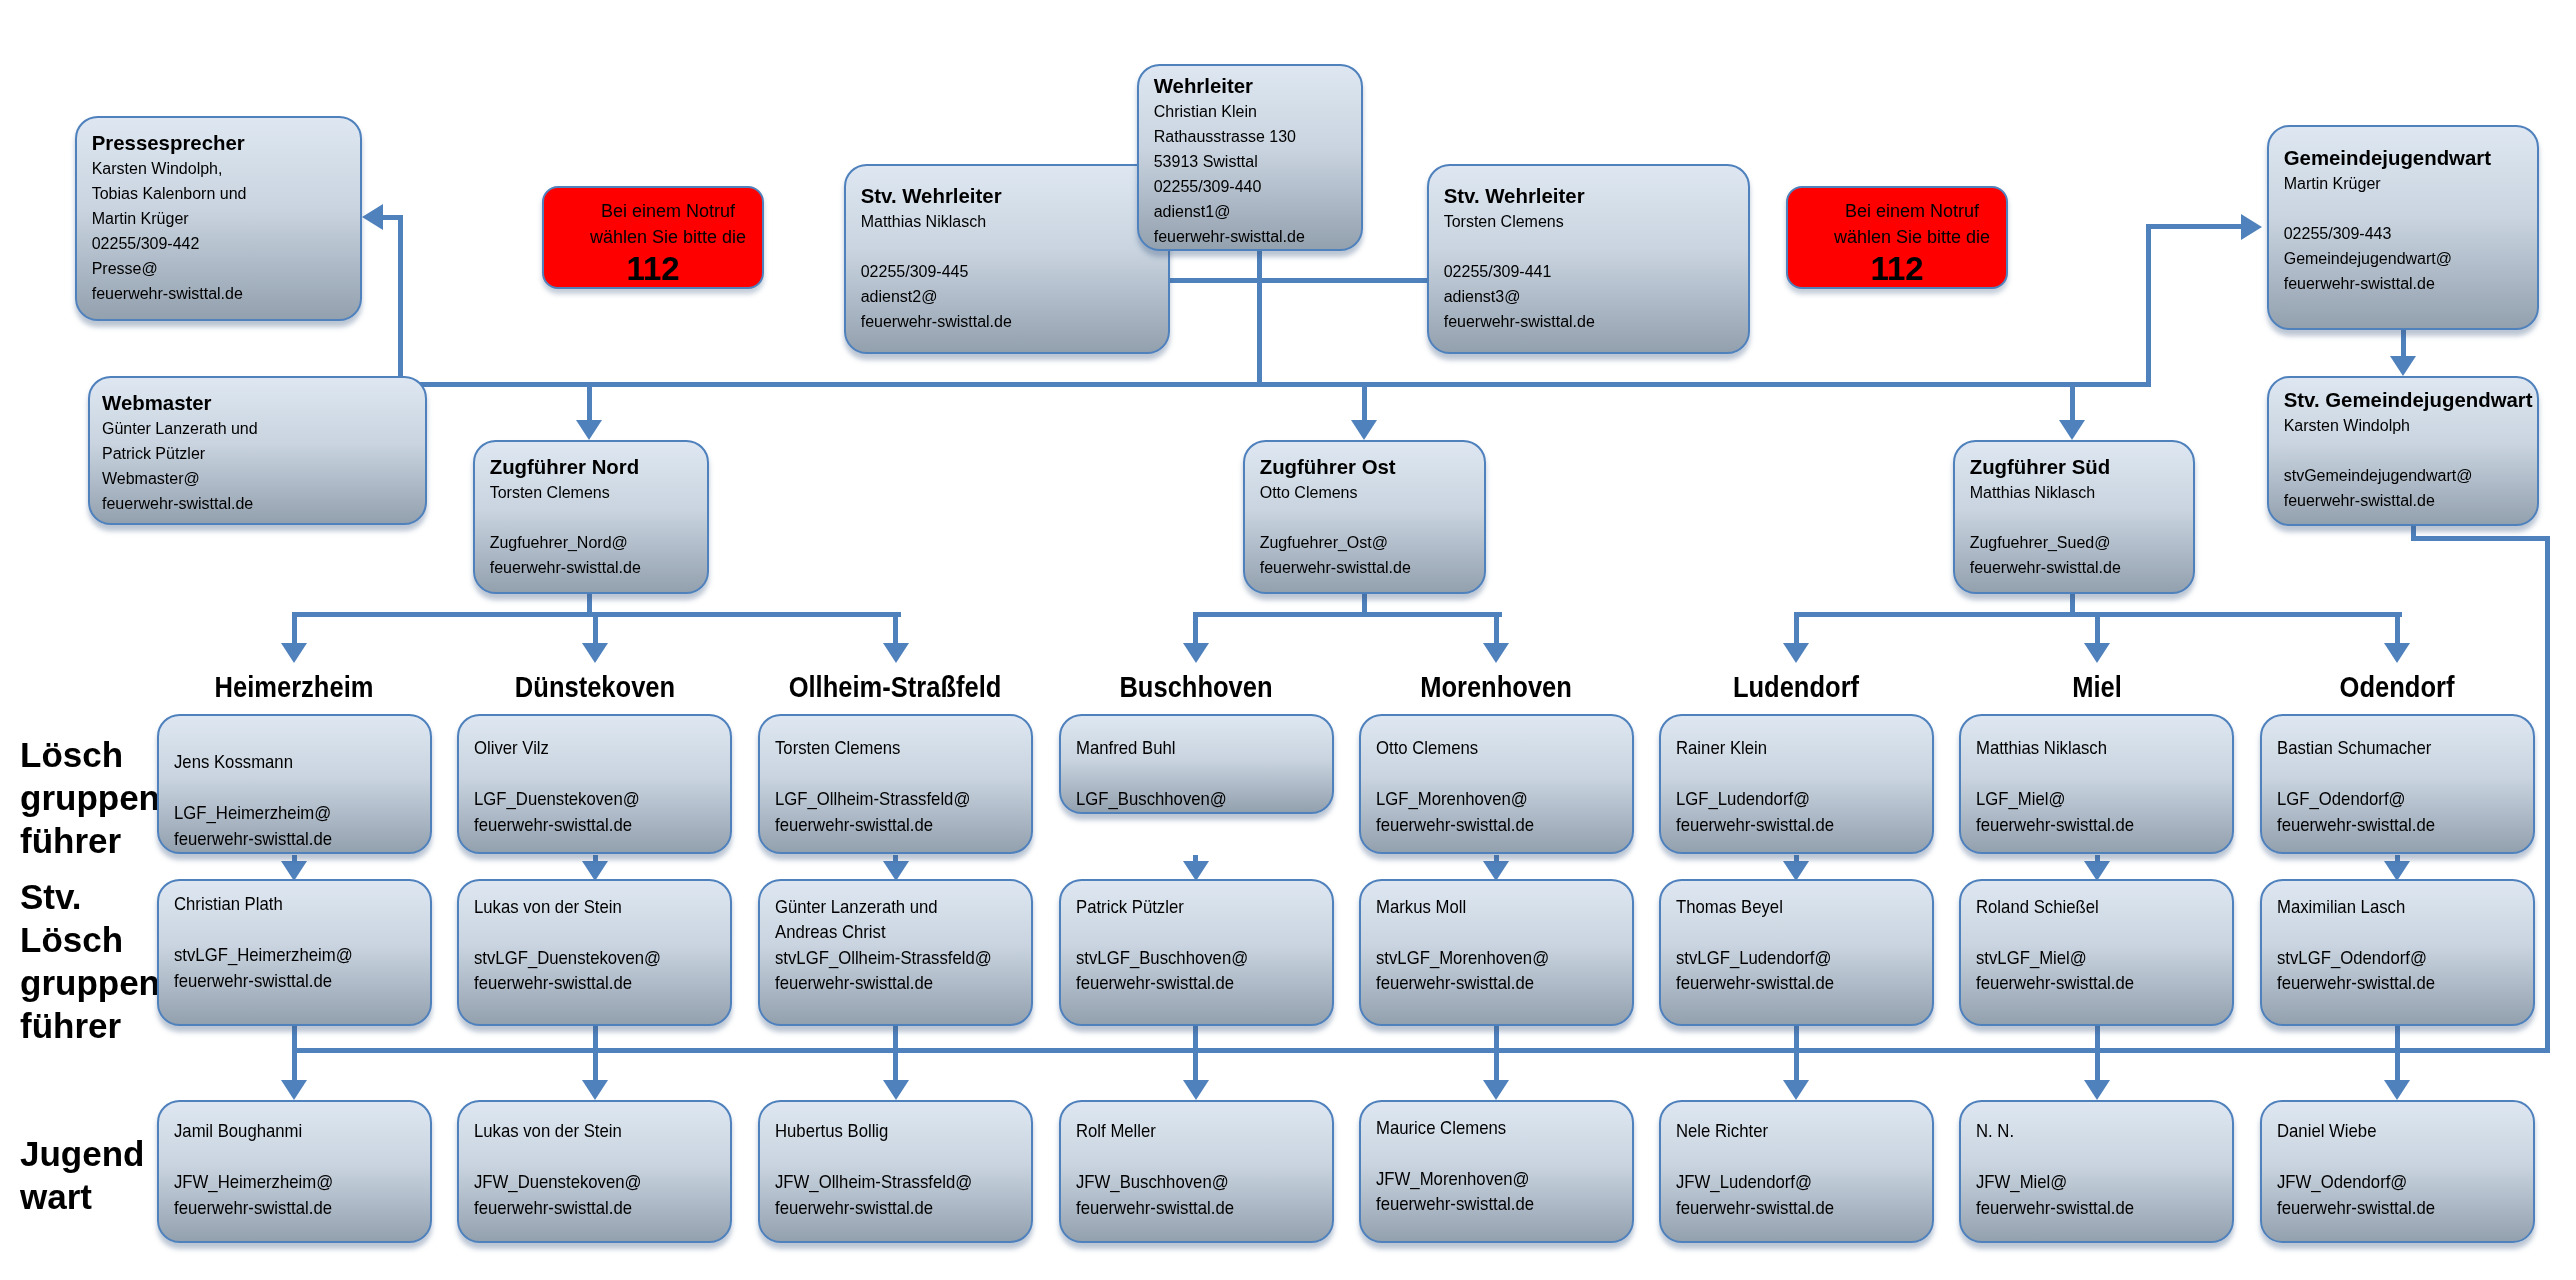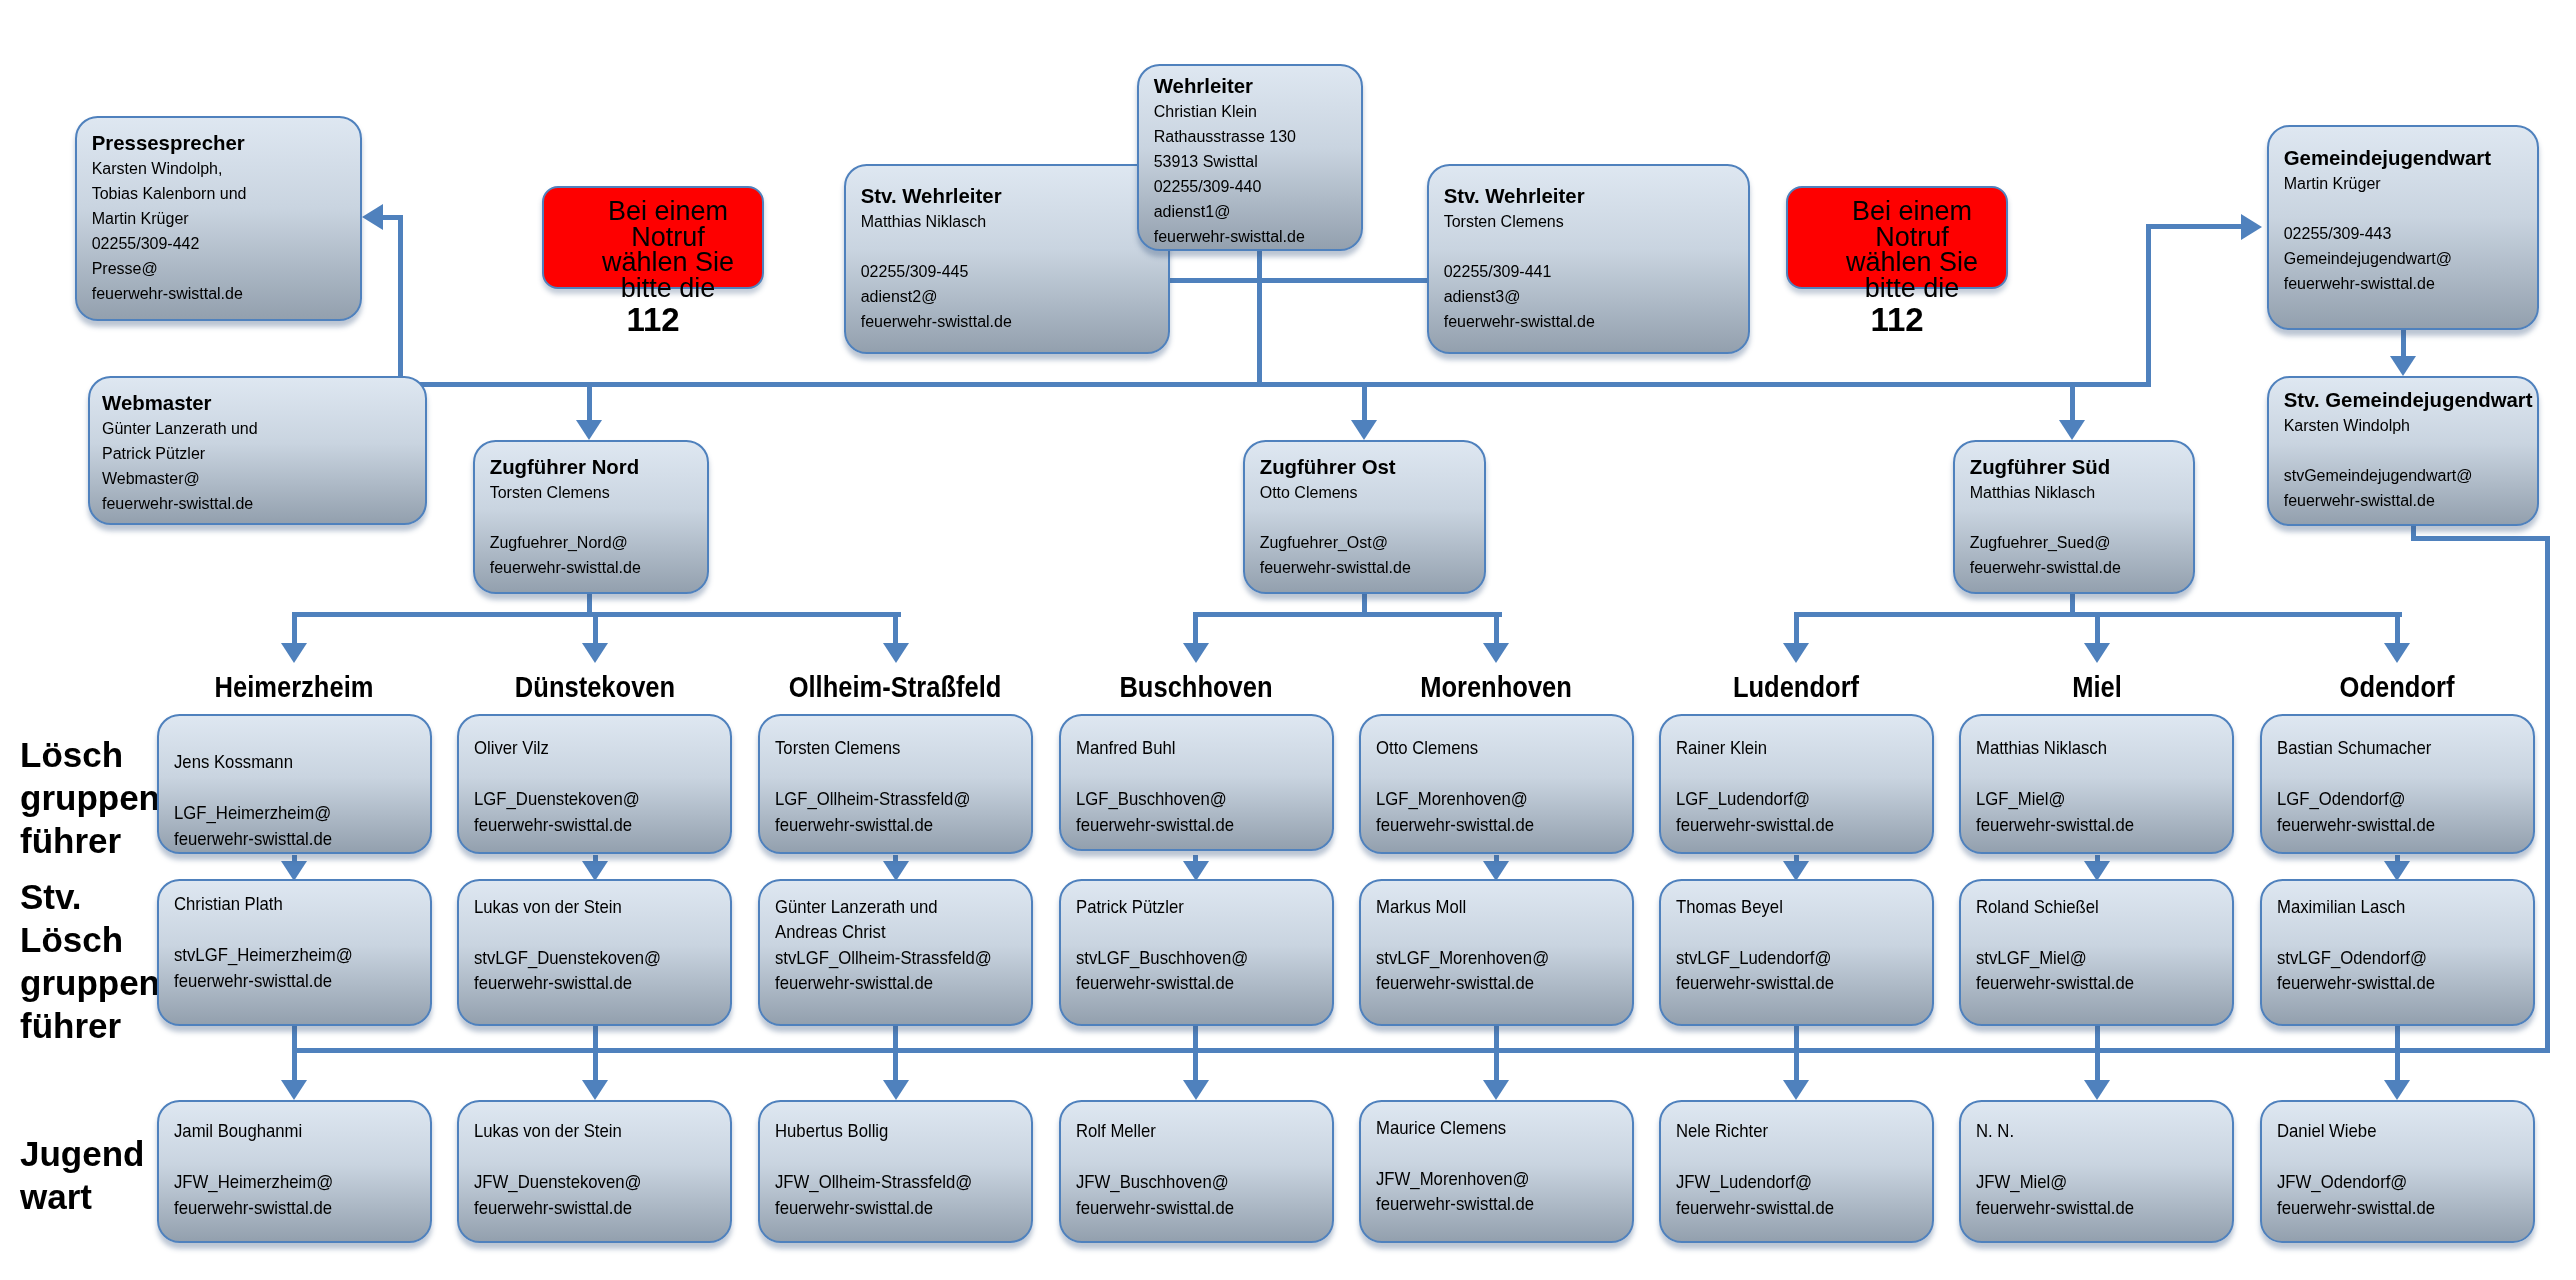--- a/index.html
+++ b/index.html
@@ -18,21 +18,21 @@
   }
   .tbox .title { font-size:20.4px; line-height:25px; font-weight:bold; white-space:nowrap; }
   .tbox .line  { font-size:16px; line-height:25px; min-height:25px; white-space:nowrap; }
   .cbox .line  { font-size:19px; line-height:25.5px; min-height:25.5px; white-space:nowrap;
                  transform:scaleX(.88); transform-origin:0 50%; }
   .redbox {
     position:absolute; box-sizing:border-box; background:#fe0000;
     border:2.8px solid #4f81bd; border-radius:16px; text-align:center;
     padding-top:11.3px; box-shadow:0 4.5px 5.1px rgba(60,90,130,.3);
   }
-  .redbox .line { font-size:27px; line-height:25.5px;padding-left:30px; }
+  .redbox .line { font-size:18px; line-height:25.5px;padding-left:30px; }
   .redbox .num  { font-size:33px; line-height:37px; font-weight:bold; }
   
   .town {
     position:absolute; width:294px; text-align:center; font-size:29px; font-weight:bold;
     line-height:36px; transform:scaleX(.88); transform-origin:50% 50%; white-space:nowrap;
   }
   .rowlabel { position:absolute; font-size:35px; font-weight:bold; line-height:43px; }
   
   .ln { position:absolute; background:#4f81bd; }
   .tri-down { position:absolute; width:0; height:0;
@@ -293,21 +293,21 @@
       </div>
     </div>
   <div class="box cbox" style="left:758px;top:714px;width:275px;height:140px;padding-top:19px;">
       <div>
         <div class="line">Torsten Clemens</div>
         <div class="line">&nbsp;</div>
         <div class="line">LGF_Ollheim-Strassfeld@</div>
         <div class="line">feuerwehr-swisttal.de</div>
       </div>
     </div>
-  <div class="box cbox" style="left:1059px;top:714px;width:275px;height:137px;padding-top:19px;">
+  <div class="box cbox" style="left:1059px;top:714px;width:275px;height:100px;padding-top:19px;">
       <div>
         <div class="line">Manfred Buhl</div>
         <div class="line">&nbsp;</div>
         <div class="line">LGF_Buschhoven@</div>
         <div class="line">feuerwehr-swisttal.de</div>
       </div>
     </div>
   <div class="box cbox" style="left:1359px;top:714px;width:275px;height:140px;padding-top:19px;">
       <div>
         <div class="line">Otto Clemens</div>

